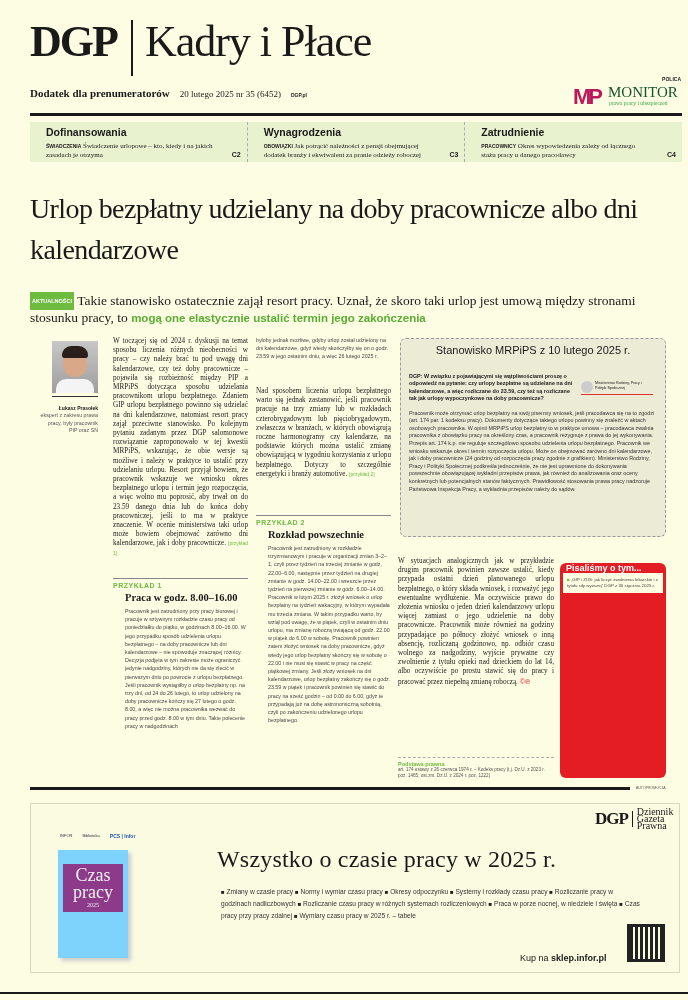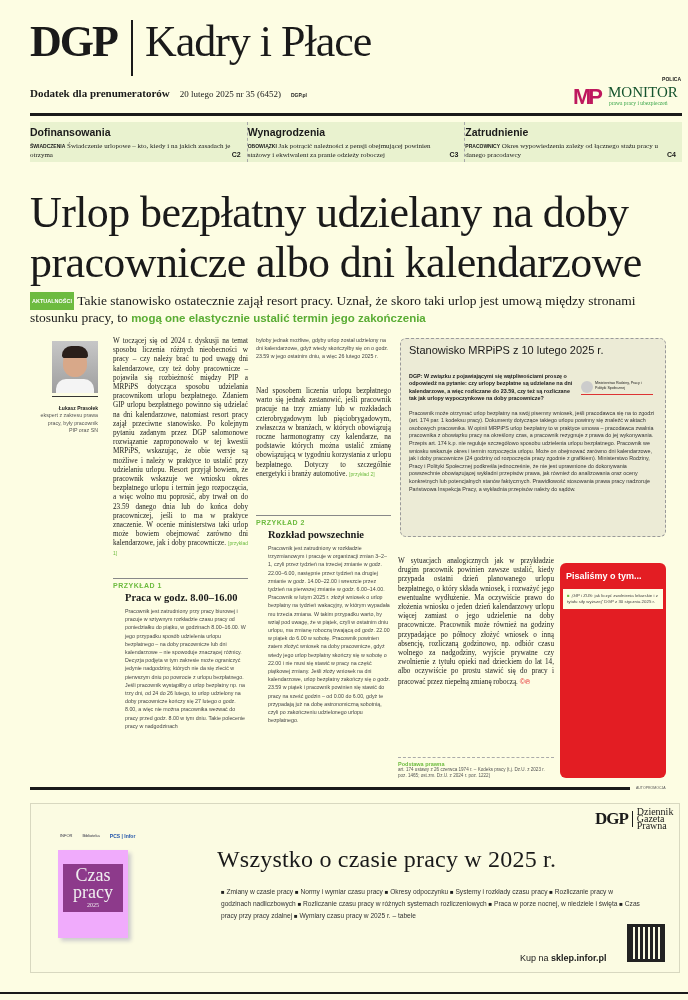--- a/index.html
+++ b/index.html
@@ -12,27 +12,27 @@
 .subline .sub{font-size:11px;font-weight:bold}
 .subline .date{font-size:9px}
 .subline .site{font-size:5px;font-family:"Liberation Sans",sans-serif;font-weight:bold}
 .mp-logo{left:573px;top:76px;width:108px;height:32px}
 .mp-logo .polica{position:absolute;right:0;top:0;font-size:5px;font-family:"Liberation Sans",sans-serif;font-weight:bold}
 .mp-logo .mp{position:absolute;left:0;top:8px;font-family:"Liberation Sans",sans-serif;font-weight:bold;font-size:22px;color:#be185d;letter-spacing:-3px}
 .mp-logo .monitor{position:absolute;left:35px;top:8px;font-size:15px;color:#14532d}
 .mp-logo .tag{position:absolute;left:36px;top:24px;font-size:5.5px;color:#3aa54a}
 .rule-top{left:30px;top:113px;width:652px;height:3px;background:#1a1a1a}
 .teasers{left:30px;top:122px;width:652px;height:40px;background:#e9f2cf;display:flex}
-.teaser{flex:1;padding:4px 0;position:relative;border-right:1px dashed #aaa}
+.teaser{flex:1;padding:4px 16px;position:relative;border-right:1px dashed #aaa}
 .teaser:last-child{border-right:none}
 .teaser .t-head{font-family:"Liberation Sans",sans-serif;font-weight:bold;font-size:10.5px;line-height:13px}
 .teaser .t-body{font-size:7px;line-height:9px;margin-top:3px;padding-right:16px}
 .teaser .t-kicker{font-family:"Liberation Sans",sans-serif;font-weight:bold;font-size:5px;text-transform:uppercase}
 .teaser .t-page{position:absolute;right:6px;bottom:4px;font-family:"Liberation Sans",sans-serif;font-weight:bold;font-size:7px}
-.headline{left:30px;top:188px;width:650px;font-family:"Liberation Serif",serif;font-size:44px;line-height:50px;letter-spacing:-0.6px}
+.headline{left:30px;top:188px;width:650px;font-family:"Liberation Serif",serif;font-size:28px;line-height:41px;letter-spacing:-0.6px}
 .lead{left:30px;top:292px;width:650px;font-size:13.5px;line-height:16px}
 .lead .badge{display:inline-block;background:#6dbb3f;color:#fff;font-family:"Liberation Sans",sans-serif;font-weight:bold;font-size:5.5px;padding:1px 2px;vertical-align:2px}
 .lead .hl{color:#5aad34;font-family:"Liberation Sans",sans-serif;font-weight:bold;font-size:11.5px}
 .author-photo{left:52px;top:341px;width:46px;height:52px;background:linear-gradient(#c7c7c7,#9e9e9e);overflow:hidden}
 .author-photo .head{position:absolute;left:11px;top:8px;width:24px;height:28px;border-radius:50% 50% 45% 45%;background:#d8a889}
 .author-photo .hair{position:absolute;left:10px;top:5px;width:26px;height:12px;border-radius:13px 13px 4px 4px;background:#2a1f1a}
 .author-photo .body{position:absolute;left:4px;top:38px;width:38px;height:20px;border-radius:10px 10px 0 0;background:#f4f4f4}
 .author-line{left:52px;top:396px;width:46px;height:1px;background:#333}
 .author-name{left:40px;top:405px;width:58px;text-align:right;font-family:"Liberation Sans",sans-serif;font-weight:bold;font-size:5px}
 .author-desc{left:40px;top:412px;width:58px;text-align:right;font-family:"Liberation Sans",sans-serif;font-size:5.3px;line-height:7.5px;color:#555}
@@ -42,39 +42,39 @@
 .c2{left:256px;top:387px;width:135px}
 .c3{left:398px;top:557px;width:156px}
 .ex-box{border-top:1.5px solid #888;padding-top:3px}
 .ex-label{font-family:"Liberation Sans",sans-serif;font-weight:bold;color:#6dbb3f;font-size:7px;letter-spacing:0.5px}
 .ex-title{font-family:"Liberation Serif",serif;font-weight:bold;font-size:10.5px;margin:3px 0 4px 12px}
 .ex-body{font-family:"Liberation Sans",sans-serif;font-size:5.3px;line-height:8.2px;color:#444;margin-left:12px}
 .ex1{left:113px;top:578px;width:135px}
 .ex2{left:256px;top:336px;width:135px}
 .ex2b{left:256px;top:515px;width:135px}
 .mrpips-box{left:400px;top:338px;width:266px;height:199px;background:#ecebd6;border:1px dashed #999;border-radius:6px;padding:5px 8px}
-.mrpips-title{font-family:"Liberation Sans",sans-serif;font-size:11px;text-align:left;line-height:13px;margin-bottom:16px}
+.mrpips-title{font-family:"Liberation Sans",sans-serif;font-size:11px;text-align:center;line-height:13px;margin-bottom:16px}
 .mrpips-q{font-family:"Liberation Sans",sans-serif;font-weight:bold;font-size:5.4px;line-height:7.4px;width:165px}
 .mrpips-a{font-family:"Liberation Sans",sans-serif;font-size:5.4px;line-height:7.6px;margin-top:7px;color:#333}
 .ministry-logo{position:absolute;right:12px;top:42px;width:72px;height:14px;font-family:"Liberation Sans",sans-serif;font-size:3.6px;line-height:4.5px;padding-left:14px;border-bottom:1px solid #d33}
 .ministry-logo .eagle{position:absolute;left:0;top:0;width:12px;height:12px;border-radius:50%;background:#ccc}
 .legal{left:398px;top:757px;width:156px;border-top:1px dashed #aaa;padding-top:3px;font-family:"Liberation Sans",sans-serif;font-size:4.6px;line-height:6px;color:#555}
 .legal .lh{color:#6dbb3f;font-weight:bold;font-size:5.5px}
 .sidebar-red{left:560px;top:563px;width:106px;height:215px;background:#e31d23;border-radius:6px}
-.sidebar-red .sr-title{color:#fff;font-family:"Liberation Sans",sans-serif;font-weight:bold;font-size:9px;padding:8px 6px}
+.sidebar-red .sr-title{color:#fff;font-family:"Liberation Sans",sans-serif;font-weight:bold;font-size:9px;padding:0 6px}
 .sidebar-red .sr-item{background:#fdfde3;margin:0 3px;padding:4px;font-family:"Liberation Sans",sans-serif;font-size:4.4px;line-height:5.8px;color:#444}
 .sidebar-red .sr-item .bullet{color:#6dbb3f}
 .mini-page{position:absolute;left:14px;top:62px;width:80px;height:136px;background:#f3f1b3;border:1px solid #999;padding:3px}
 .mini-page .mp-head{font-size:7px;font-weight:bold;border-bottom:1px solid #333}
 .mini-page .mp-h{font-size:4.5px;margin-top:4px}
 .mini-page .mp-block{position:absolute;background:#333}
 .promo-rule{left:30px;top:787px;width:600px;height:3px;background:#1a1a1a}
 .promo-note{left:636px;top:786px;font-family:"Liberation Sans",sans-serif;font-size:3.5px;color:#555}
 .promo-box{left:30px;top:803px;width:650px;height:170px;border:1px solid #d8d8c0;background:#fbfbe2}
-.book{left:58px;top:850px;width:70px;height:88px;background:#f0abfc;box-shadow:3px 3px 4px #ccc}
+.book{left:58px;top:850px;width:70px;height:108px;background:#7dd3fc;box-shadow:3px 3px 4px #ccc}
 .book .panel{position:absolute;left:5px;top:14px;width:60px;height:48px;background:#8d3a8b;text-align:center;color:#f0f0f0;font-size:18px;line-height:17px;padding-top:3px}
 .book .panel .yr{font-size:6px;line-height:8px;display:block}
 .book-logos{left:60px;top:833px;font-family:"Liberation Sans",sans-serif;font-size:4px;color:#334;display:flex;gap:10px}
 .book-logos .pcs{color:#2255aa;font-weight:bold;font-size:5px}
 .dgp-logo{left:595px;top:808px;display:flex;align-items:center;gap:4px}
 .dgp-logo .d{font-weight:bold;font-size:17px;letter-spacing:-1px}
 .dgp-logo .bar{width:1px;height:16px;background:#1a1a1a}
 .dgp-logo .n{font-size:10px;line-height:7px}
 .promo-headline{left:217px;top:846px;font-size:24px;letter-spacing:0.2px}
 .promo-list{left:221px;top:886px;width:420px;font-family:"Liberation Sans",sans-serif;font-size:6.6px;line-height:11px;color:#333}
@@ -108,21 +108,21 @@
 <div class="abs rule-top"></div>
 
 <div class="abs teasers">
   <div class="teaser">
     <div class="t-head">Dofinansowania</div>
     <div class="t-body"><span class="t-kicker">ŚWIADCZENIA</span> <span>Świadczenie urlopowe – kto, kiedy i na jakich zasadach je otrzyma</span></div>
     <span class="t-page">C2</span>
   </div>
   <div class="teaser">
     <div class="t-head">Wynagrodzenia</div>
-    <div class="t-body"><span class="t-kicker">OBOWIĄZKI</span> <span>Jak potrącić należności z pensji obejmującej powinien stażowy i ekwiwalent za pranie odzieży roboczej</span></div>
+    <div class="t-body"><span class="t-kicker">OBOWIĄZKI</span> <span>Jak potrącić należności z pensji obejmującej dodatek branży i ekwiwalent za pranie odzieży roboczej</span></div>
     <span class="t-page">C3</span>
   </div>
   <div class="teaser">
     <div class="t-head">Zatrudnienie</div>
     <div class="t-body"><span class="t-kicker">PRACOWNICY</span> <span>Okres wypowiedzenia zależy od łącznego stażu pracy u danego pracodawcy</span></div>
     <span class="t-page">C4</span>
   </div>
 </div>
 
 <h1 class="abs headline" style="font-weight:normal">Urlop bezpłatny udzielany na doby pracownicze albo dni kalendarzowe</h1>

